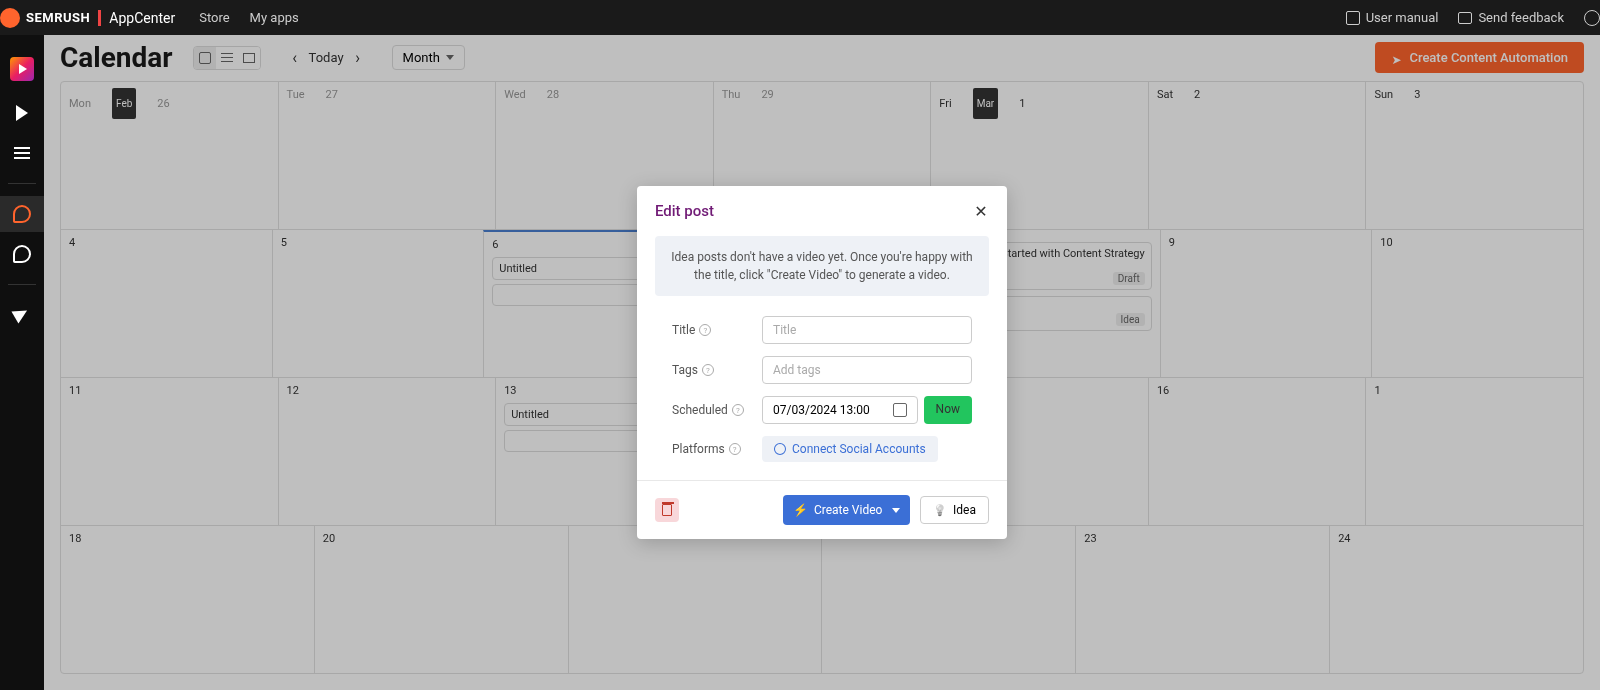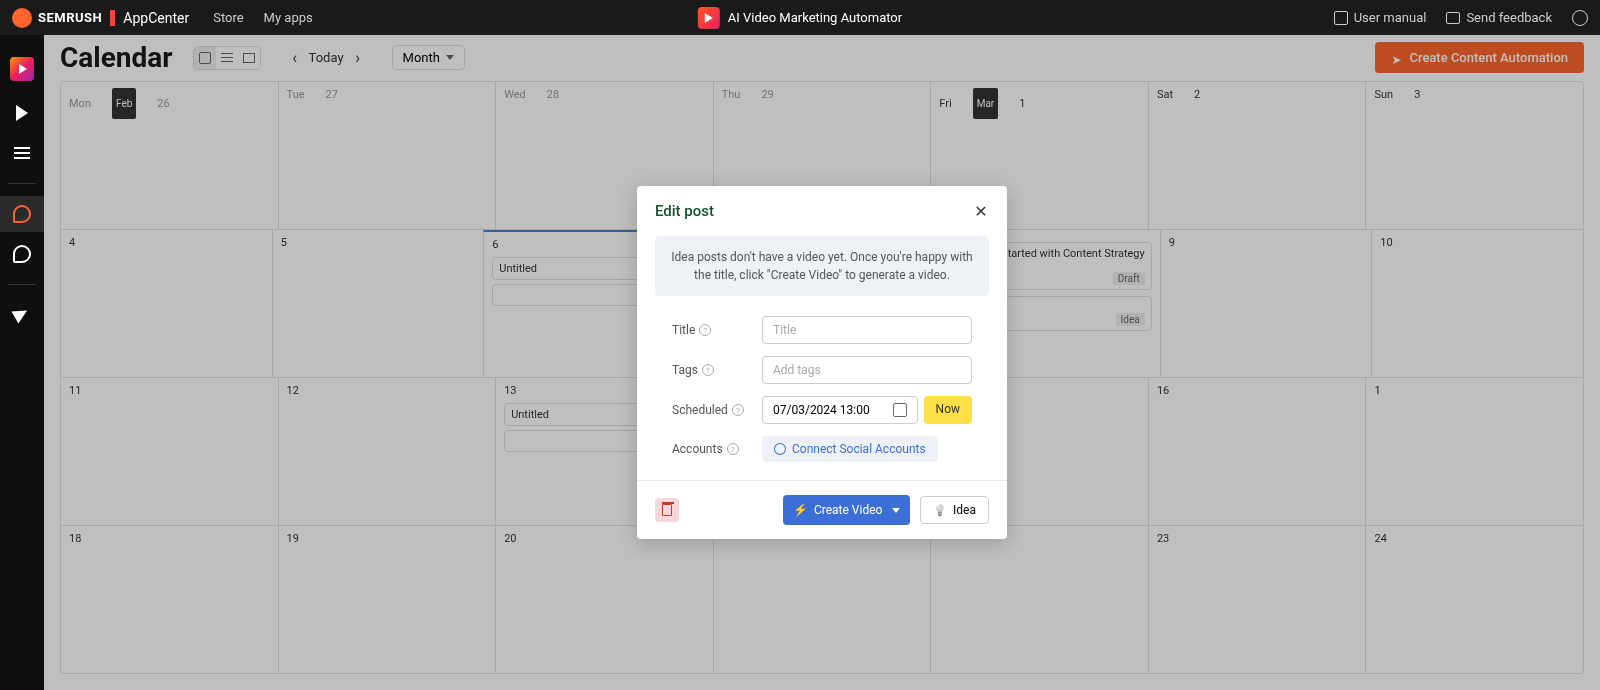--- a/index.html
+++ b/index.html
@@ -1,23 +1,23 @@
 <!DOCTYPE html>
 <html><head>
 <meta charset="utf-8">
 <style>
 * { box-sizing: border-box; margin: 0; padding: 0; font-family: -apple-system, BlinkMacSystemFont, "Segoe UI", Roboto, sans-serif; }
 html, body { width: 1600px; height: 690px; overflow: hidden; background: #fff; }
 
 
-.top-header { height: 35px; background: #1a1a1a; color: #fff; display: flex; align-items: center; padding: 0 12px; font-size: 13px; }
+.top-header { height: 35px; background: #1a1a1a; color: #fff; display: flex; align-items: center; padding: 0 0; font-size: 13px; }
 .logo { display: flex; align-items: center; gap: 6px; }
 .logo-icon { width: 20px; height: 20px; background: #ff642d; border-radius: 50%; position: relative; }
 .logo-text { font-weight: 700; letter-spacing: 0.5px; }
-.appcenter { margin-left: 8px; padding-left: 8px; border-left: 5px solid #ef4444; font-size: 14px; }
+.appcenter { margin-left: 8px; padding-left: 8px; border-left: 3px solid #ef4444; font-size: 14px; }
 .nav-links { margin-left: 24px; display: flex; gap: 20px; color: #ccc; }
 .nav-links span { cursor: pointer; }
 .center-title { position: absolute; left: 50%; transform: translateX(-50%); display: flex; align-items: center; gap: 8px; font-size: 13px; }
 .center-icon { width: 22px; height: 22px; background: linear-gradient(135deg, #ff5722, #e91e63); border-radius: 4px; position: relative; }
 .center-icon::after { content: ""; position: absolute; left: 7px; top: 6px; border-left: 8px solid #fff; border-top: 5px solid transparent; border-bottom: 5px solid transparent; }
 .right-links { margin-left: auto; display: flex; align-items: center; gap: 20px; color: #ccc; }
 .right-link { display: flex; align-items: center; gap: 6px; cursor: pointer; }
 .icon-square { width: 14px; height: 14px; border: 1px solid #ccc; border-radius: 2px; }
 .icon-comment { width: 14px; height: 12px; border: 1px solid #ccc; border-radius: 2px; }
 .icon-gear { width: 16px; height: 16px; border: 1.5px solid #ccc; border-radius: 50%; position: relative; }
@@ -79,32 +79,32 @@
 .bulb-icon { width: 10px; height: 10px; border: 1px solid #888; border-radius: 50%; display: inline-block; }
 .status-pill { background: #eee; border-radius: 3px; padding: 1px 5px; color: #666; }
 .cal-cell.today-col { border-top: 2px solid #4a7fd1; }
 
 
 .overlay { position: absolute; inset: 0; background: rgba(0,0,0,0.25); z-index: 50; display: flex; align-items: center; justify-content: center; }
 
 
 .modal { width: 370px; background: #fff; border-radius: 4px; box-shadow: 0 4px 20px rgba(0,0,0,0.2); z-index: 100; overflow: hidden; }
 .modal-header { display: flex; align-items: center; justify-content: space-between; padding: 16px 18px 10px; }
-.modal-title { font-size: 15px; font-weight: 500; color: #14532d; }
+.modal-title { font-size: 15px; font-weight: 500; color: #701a75; }
 .close-x { width: 16px; height: 16px; cursor: pointer; color: #333; font-size: 16px; display: flex; align-items: center; justify-content: center; }
 .info-banner { margin: 6px 18px 14px; background: #eef1f6; border-radius: 4px; padding: 12px 14px; font-size: 12px; color: #555; text-align: center; line-height: 1.5; }
 .form-row { display: flex; align-items: center; padding: 6px 35px; gap: 10px; }
 .form-label { width: 80px; font-size: 12px; color: #555; display: flex; align-items: center; gap: 4px; }
 .help-icon { width: 12px; height: 12px; border: 1px solid #aaa; border-radius: 50%; font-size: 8px; color: #aaa; display: inline-flex; align-items: center; justify-content: center; }
 .form-input { flex: 1; border: 1px solid #ccc; border-radius: 4px; padding: 6px 10px; font-size: 12px; color: #333; }
 .form-input::placeholder { color: #aaa; }
 .sched-row { display: flex; gap: 6px; flex: 1; }
 .sched-input { flex: 1; border: 1px solid #ccc; border-radius: 4px; padding: 6px 10px; font-size: 12px; display: flex; align-items: center; justify-content: space-between; }
 .cal-icon { width: 14px; height: 14px; border: 1px solid #666; border-radius: 2px; }
-.now-btn { background: #fde047; border-radius: 4px; padding: 6px 12px; font-size: 12px; color: #333; cursor: pointer; }
+.now-btn { background: #22c55e; border-radius: 4px; padding: 6px 12px; font-size: 12px; color: #333; cursor: pointer; }
 .connect-btn { background: #eef1f6; border-radius: 4px; padding: 6px 12px; font-size: 12px; color: #3b6fd6; display: flex; align-items: center; gap: 6px; cursor: pointer; }
 .link-icon { width: 12px; height: 12px; border: 1.5px solid #3b6fd6; border-radius: 6px; transform: rotate(-45deg); }
 .modal-footer { border-top: 1px solid #e8e8e8; margin-top: 12px; padding: 14px 18px; display: flex; align-items: center; gap: 10px; }
 .trash-btn { width: 24px; height: 24px; background: #f8d7da; border-radius: 4px; display: flex; align-items: center; justify-content: center; cursor: pointer; }
 .trash-icon { width: 10px; height: 12px; border: 1px solid #c0392b; border-radius: 1px; position: relative; }
 .trash-icon::before { content: ""; position: absolute; top: -3px; left: -1px; width: 12px; height: 2px; background: #c0392b; }
 .spacer { flex: 1; }
 .create-video-btn { background: #3b6fd6; color: #fff; border-radius: 4px; padding: 8px 10px; font-size: 12px; display: flex; align-items: center; gap: 6px; cursor: pointer; }
 .bolt-icon::before { content: "⚡"; font-size: 12px; }
 .caret-down { width: 0; height: 0; border-left: 4px solid transparent; border-right: 4px solid transparent; border-top: 5px solid #fff; margin-left: 4px; }
@@ -117,24 +117,20 @@
 <div class="top-header">
   <div class="logo">
     <span class="logo-icon"></span>
     <span class="logo-text">SEMRUSH</span>
   </div>
   <div class="appcenter">AppCenter</div>
   <div class="nav-links">
     <span>Store</span>
     <span>My apps</span>
   </div>
-  <div class="center-title">
-    <span class="center-icon"></span>
-    <span>AI Video Marketing Automator</span>
-  </div>
   <div class="right-links">
     <div class="right-link">
       <span class="icon-square"></span>
       <span>User manual</span>
     </div>
     <div class="right-link">
       <span class="icon-comment"></span>
       <span>Send feedback</span>
     </div>
     <span class="icon-gear"></span>
@@ -331,25 +327,20 @@
           </div>
         </div>
         <div class="cal-row">
           <div class="cal-cell">
             <div class="cell-header">
               <span>18</span>
             </div>
           </div>
           <div class="cal-cell">
             <div class="cell-header">
-              <span>19</span>
-            </div>
-          </div>
-          <div class="cal-cell">
-            <div class="cell-header">
               <span>20</span>
             </div>
           </div>
           <div class="cal-cell">
             <div class="cell-header"></div>
           </div>
           <div class="cal-cell">
             <div class="cell-header"></div>
           </div>
           <div class="cal-cell">
@@ -394,21 +385,21 @@
           <div class="sched-row">
             <div class="sched-input">
               <span>07/03/2024 13:00</span>
               <span class="cal-icon"></span>
             </div>
             <div class="now-btn">Now</div>
           </div>
         </div>
         <div class="form-row">
           <div class="form-label">
-            <span>Accounts</span>
+            <span>Platforms</span>
             <span class="help-icon">?</span>
           </div>
           <div class="connect-btn">
             <span class="link-icon"></span>
             <span>Connect Social Accounts</span>
           </div>
         </div>
         <div class="modal-footer">
           <div class="trash-btn">
             <span class="trash-icon"></span>

